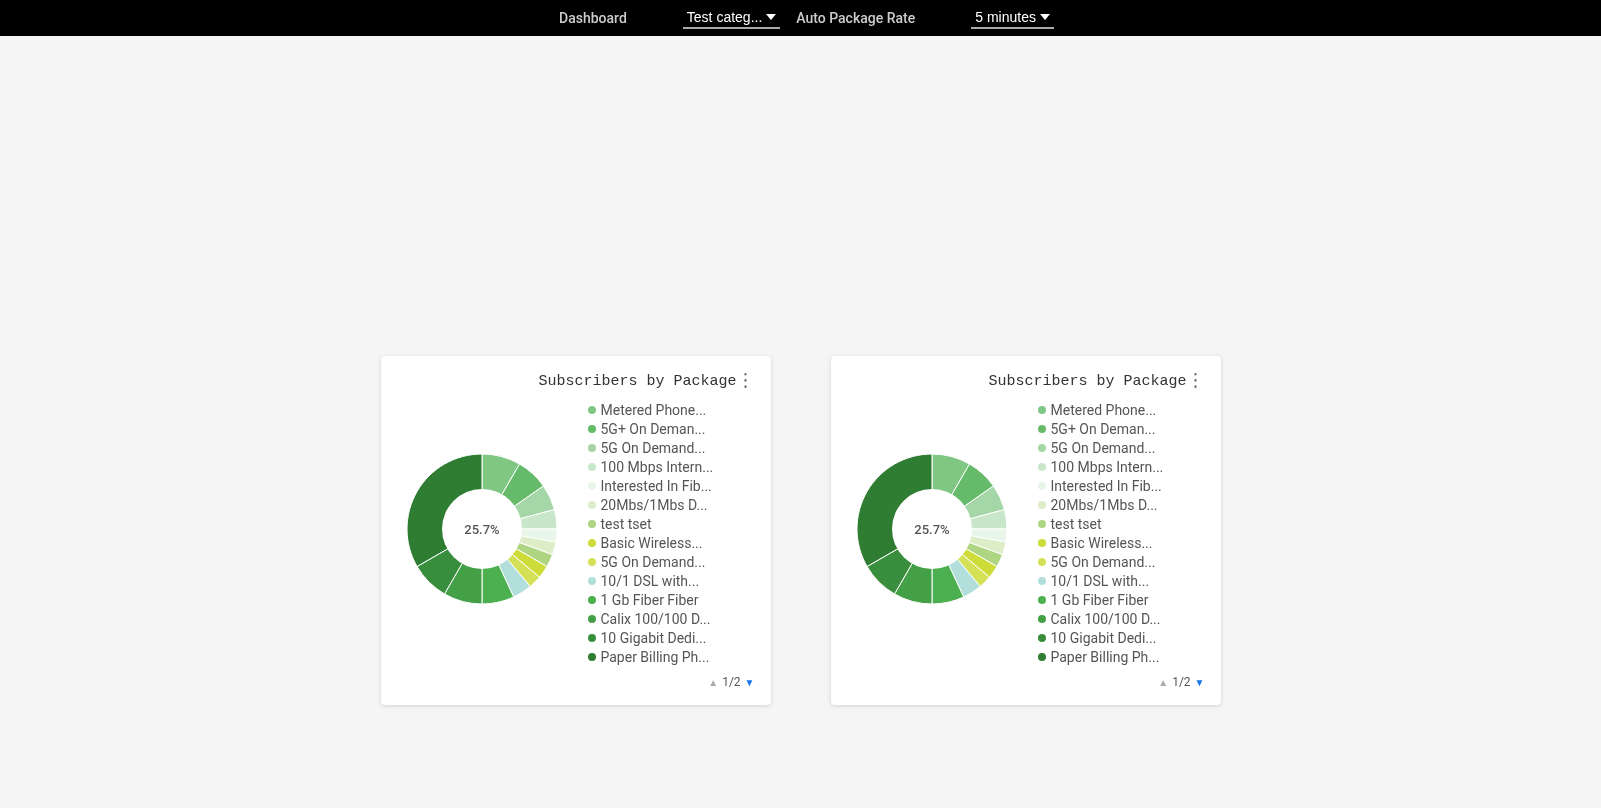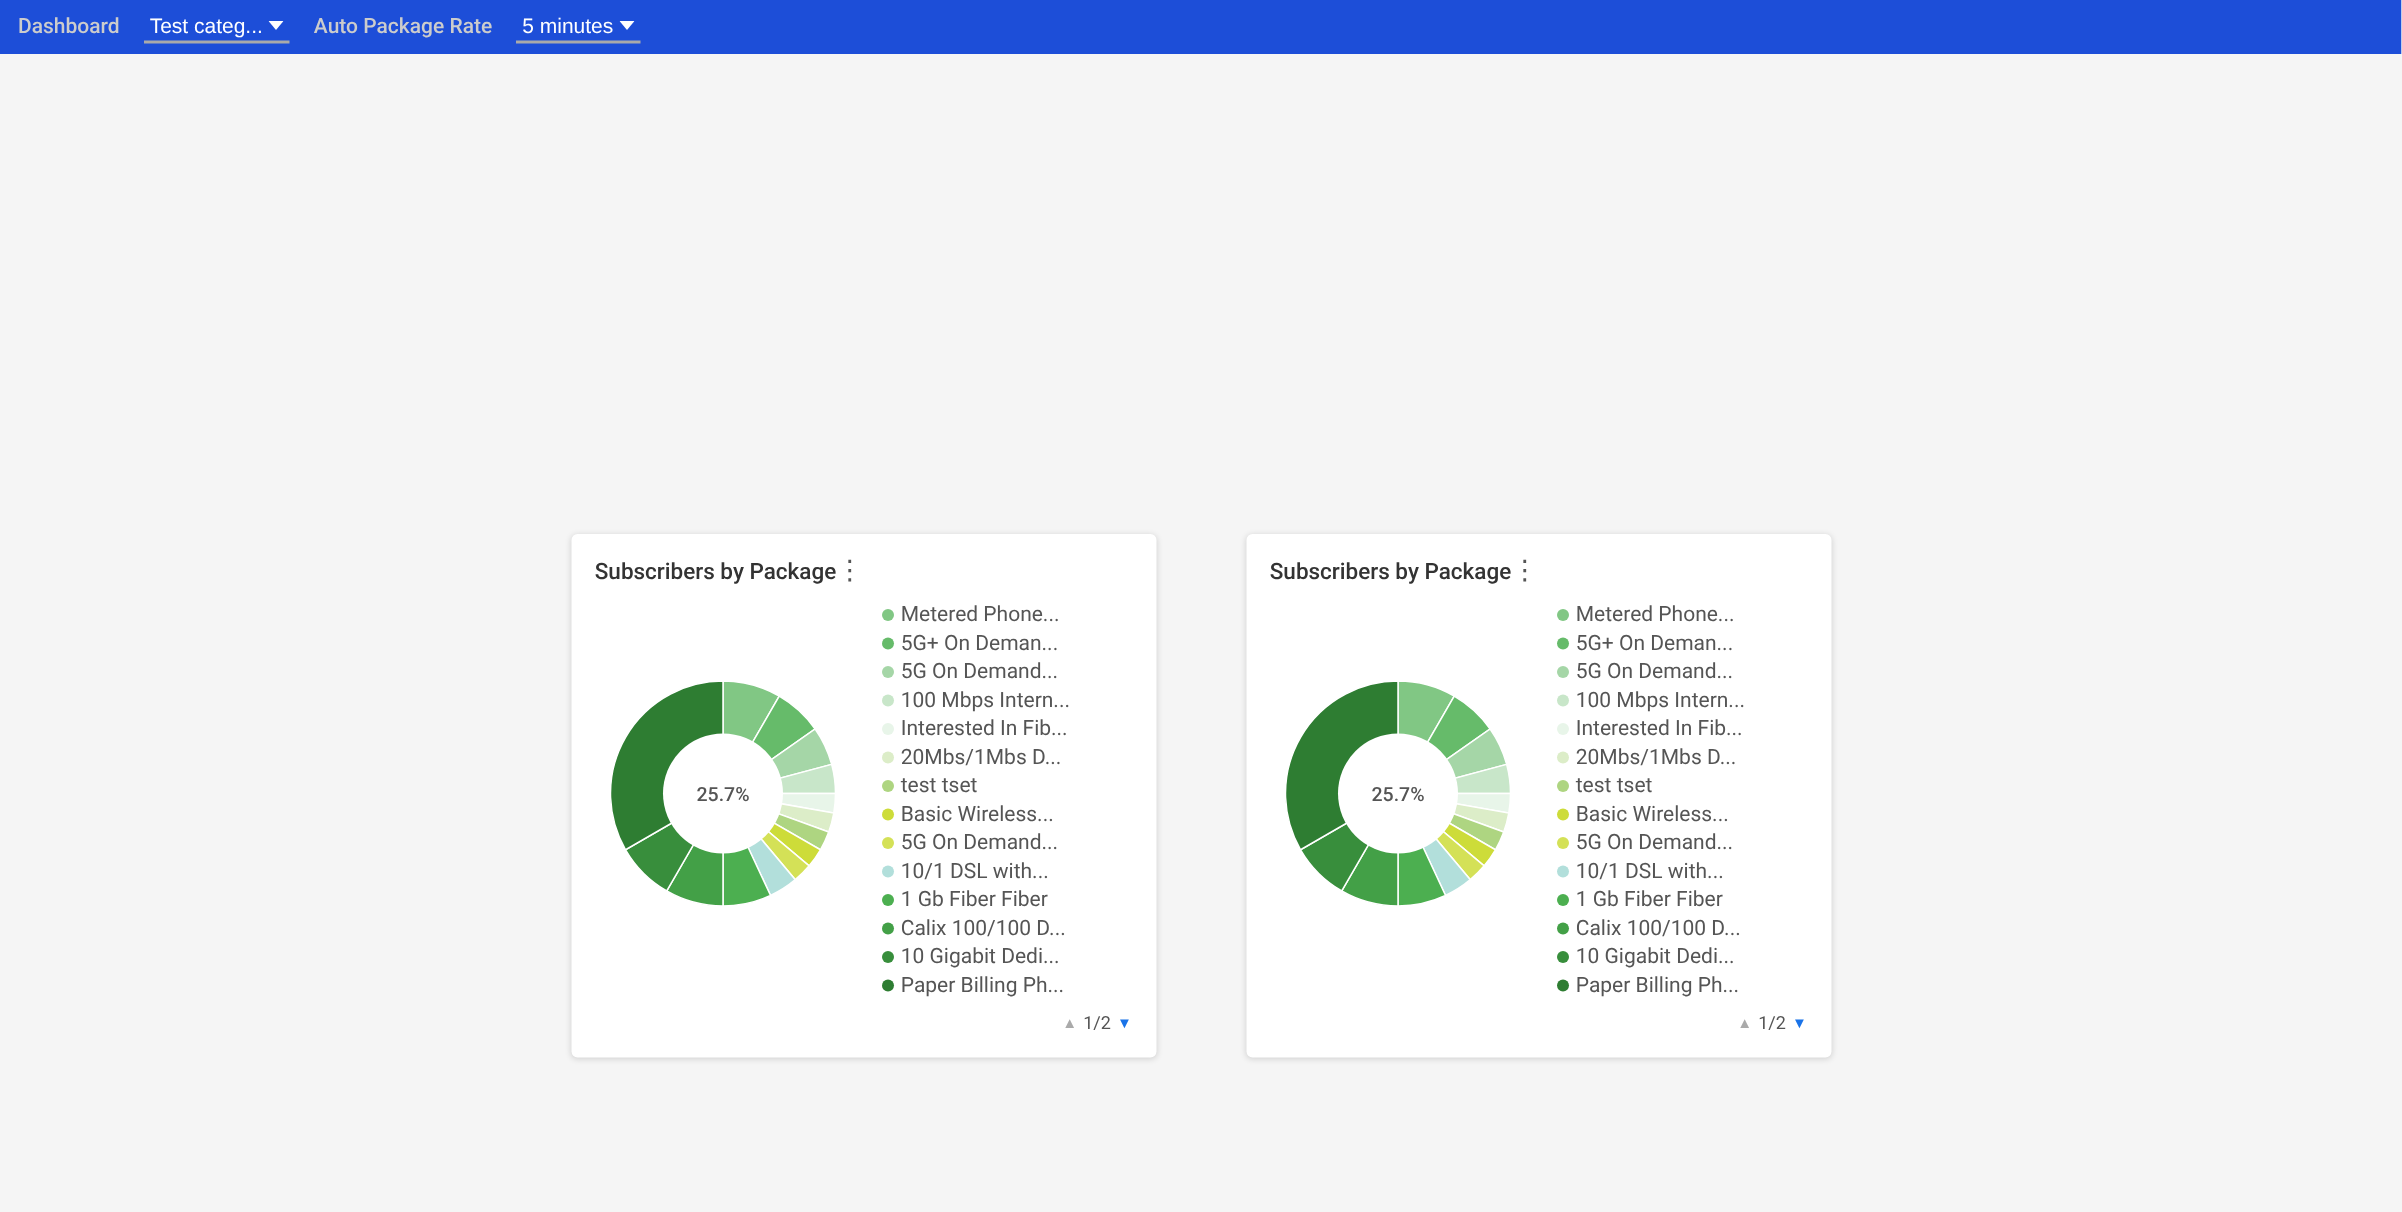--- a/index.html
+++ b/index.html
@@ -1,43 +1,45 @@
 <!DOCTYPE html>
 <html><head>
   <meta charset="utf-8">
   <style>
     * { margin: 0; padding: 0; box-sizing: border-box; }
     body { background: #f5f5f5; font-family: 'Roboto', Arial, sans-serif; font-size: 13px; color: #333; }
 
     
     .topbar {
-      background: #1d4ed8;
+      background: #000000;
       height: 36px;
       display: flex;
       align-items: center;
+      justify-content: center;
       gap: 16px;
       color: #fff;
       padding-left: 12px;
     }
     .topbar-label {
       font-size: 14px;
       font-weight: 500;
       color: #ccc;
     }
     .topbar-dropdown {
       display: flex;
       align-items: center;
       gap: 4px;
       background: transparent;
       border: none;
       border-bottom: 2px solid #aaa;
       color: #fff;
       font-size: 14px;
       padding: 2px 4px;
       cursor: pointer;
+      margin-left: 40px;
     }
     .topbar-dropdown svg { fill: #fff; }
     .topbar-section {
       display: flex;
       align-items: center;
       gap: 6px;
     }
 
     
     .main {
@@ -52,23 +54,24 @@
     .card {
       background: #fff;
       border-radius: 4px;
       box-shadow: 0 1px 4px rgba(0,0,0,0.15);
       width: 390px;
       padding: 16px;
       position: relative;
     }
     .card-header {
       display: flex;
-      justify-content: flex-start;
+      justify-content: flex-end;
       align-items: center;
       margin-bottom: 12px;
+      font-family: Liberation Mono, monospace;
     }
     .card-title {
       font-size: 15px;
       font-weight: 500;
       color: #333;
     }
     .card-menu-icon {
       cursor: pointer;
       color: #555;
       font-size: 18px;

